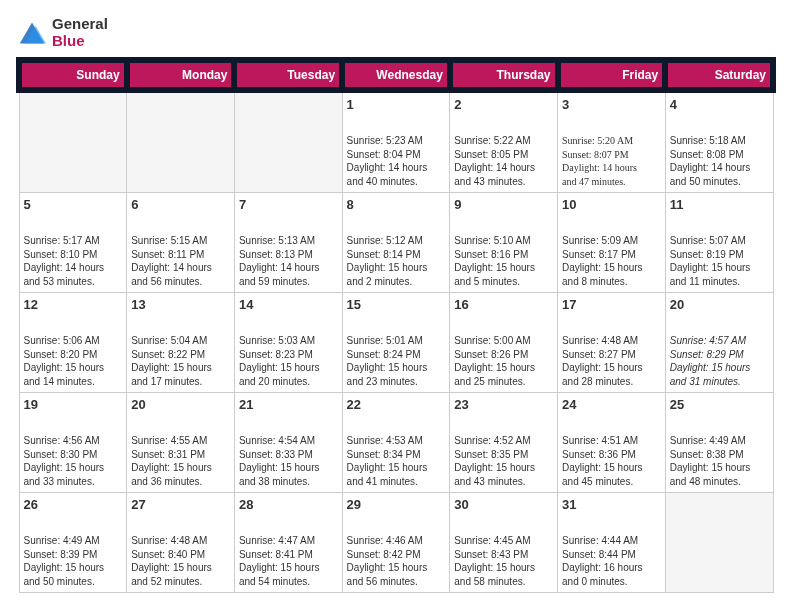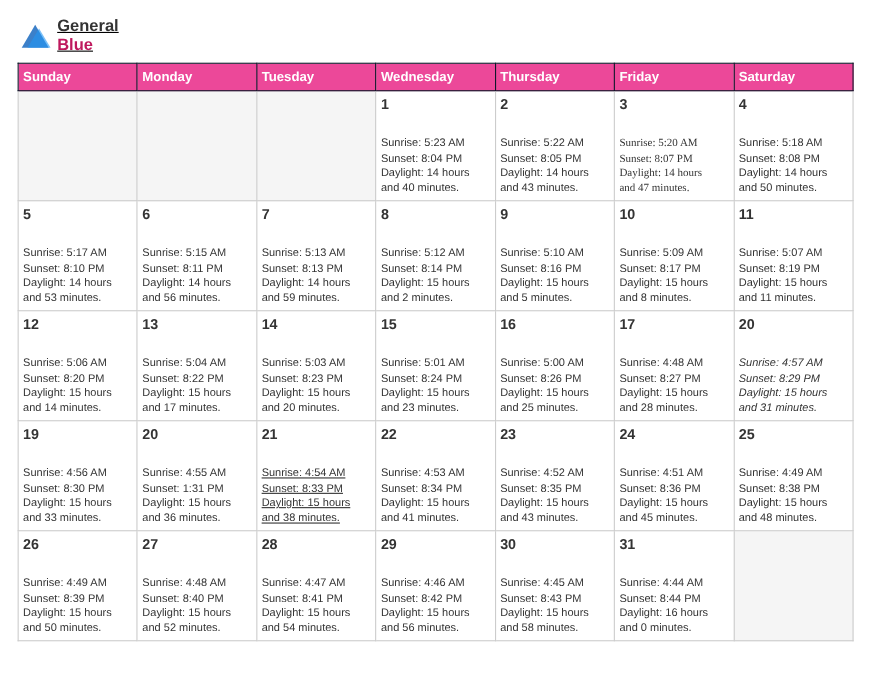--- a/index.html
+++ b/index.html
@@ -8,21 +8,20 @@
       background: #fff;
       width: 792px;
       min-height: 612px;
       padding: 16px;
     }
     .header {
       display: flex;
       justify-content: flex-start;
       align-items: flex-start;
       margin-bottom: 8px;
-      text-decoration: underline;
     }
     .logo {
       display: flex;
       align-items: center;
       gap: 4px;
     }
     .logo-text {
       display: flex;
       flex-direction: column;
       line-height: 1.1;
@@ -52,27 +51,27 @@
     .title-location {
       font-size: 14px;
       color: #333;
     }
     .calendar {
       width: 100%;
       border-collapse: collapse;
       table-layout: fixed;
     }
     .calendar th {
-      background: #ec4899;
+      background: #be185d;
       color: #fff;
       font-size: 12px;
       font-weight: bold;
       padding: 5px 4px;
-      text-align: left;
-      border: 1px solid #0f172a;
+      text-align: right;
+      border: 6px solid #0f172a;
     }
     .calendar td {
       border: 1px solid #ccc;
       vertical-align: top;
       padding: 4px;
       font-size: 10px;
       color: #333;
       height: 88px;
       background: #fff;
     }
@@ -260,27 +259,27 @@
         <td>
           <div class="day-number">19</div>
           <div class="day-info" style="white-space: pre-line;">Sunrise: 4:56 AM
 Sunset: 8:30 PM
 Daylight: 15 hours
 and 33 minutes.</div>
         </td>
         <td>
           <div class="day-number">20</div>
           <div class="day-info" style="white-space: pre-line;">Sunrise: 4:55 AM
-Sunset: 1:31 PM
+Sunset: 8:31 PM
 Daylight: 15 hours
 and 36 minutes.</div>
         </td>
         <td>
           <div class="day-number">21</div>
-          <div class="day-info" style="white-space: pre-line; text-decoration: underline;">Sunrise: 4:54 AM
+          <div class="day-info" style="white-space: pre-line;">Sunrise: 4:54 AM
 Sunset: 8:33 PM
 Daylight: 15 hours
 and 38 minutes.</div>
         </td>
         <td>
           <div class="day-number">22</div>
           <div class="day-info" style="white-space: pre-line;">Sunrise: 4:53 AM
 Sunset: 8:34 PM
 Daylight: 15 hours
 and 41 minutes.</div>

